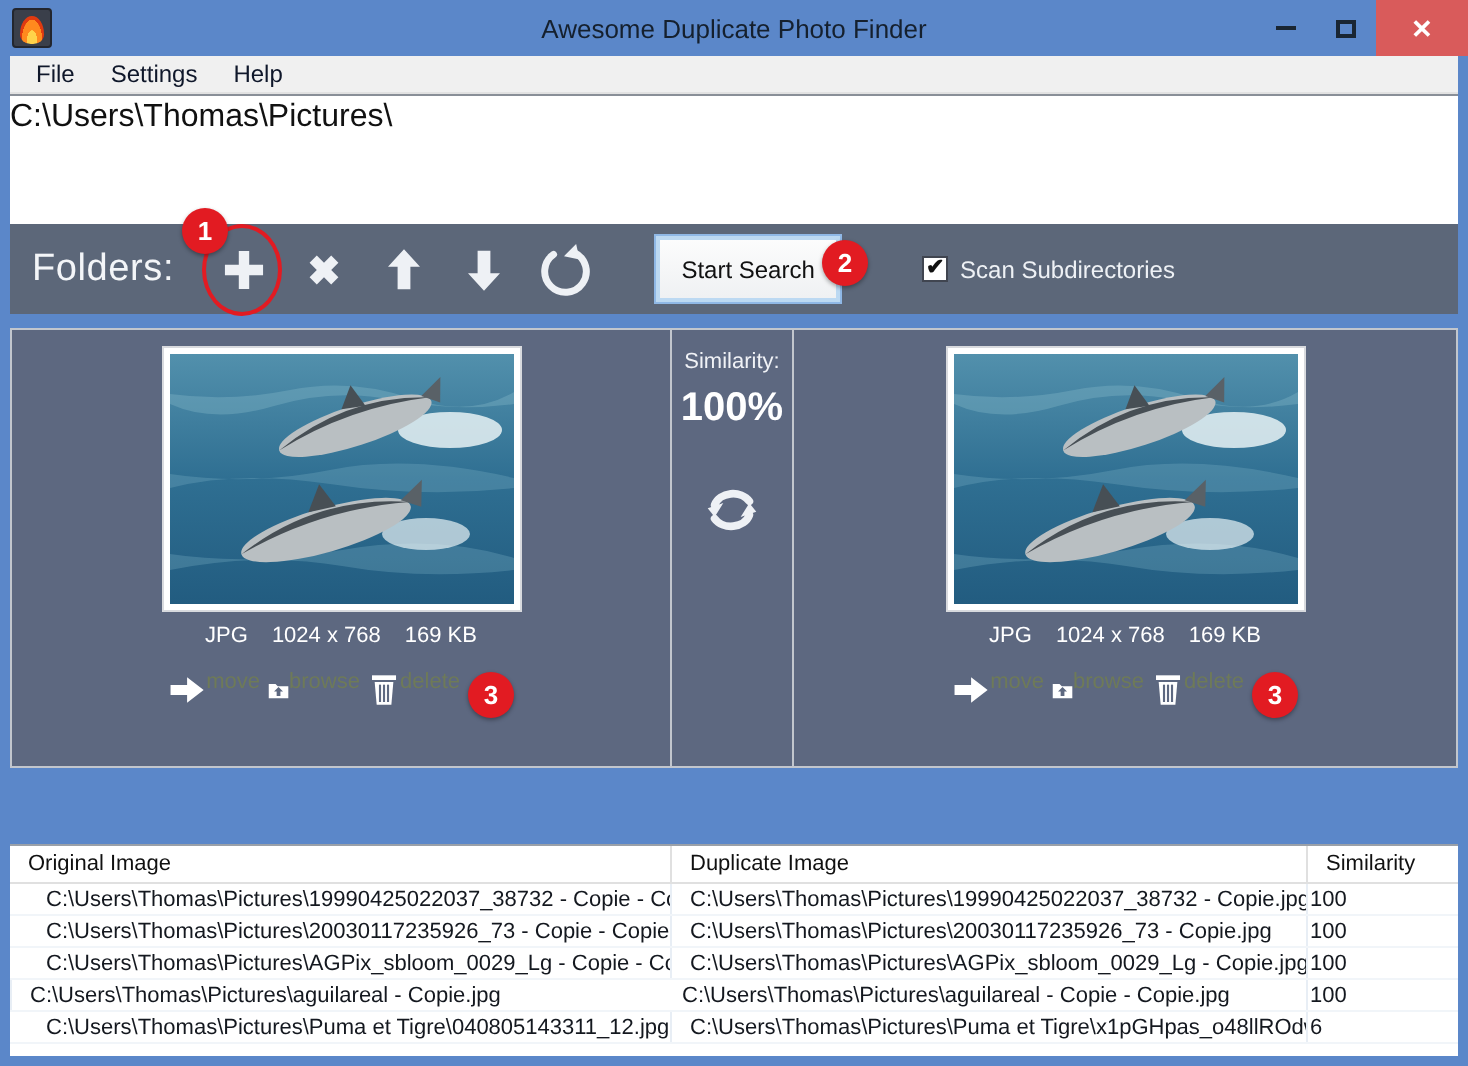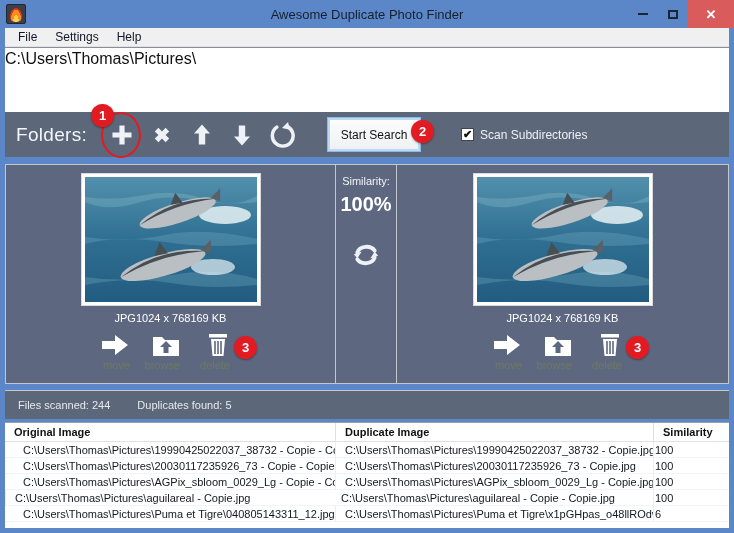--- a/index.html
+++ b/index.html
@@ -98,42 +98,42 @@
   .panel-right { flex:1; }
   .mid-strip {
     width:60px; background:#5d6880; border-top:1px solid #c2c6cd; border-bottom:1px solid #c2c6cd;
     display:flex; flex-direction:column; align-items:center;
   }
   .photo {
     margin-top:9px; width:178px; height:131px; background:#2a6a8e;
     border:3px solid #fff; box-shadow:0 0 0 1px #d8dade;
   }
   .photo svg { display:block; }
-  .photo-info { margin-top:7px; color:#fff; font-size:11px; display:flex; }
+  .photo-info { margin-top:7px; color:#fff; font-size:11px; display:flex; gap:12px; }
   .actions { position:relative; display:flex; margin-top:9px; align-items:flex-start; }
-  .action { display:flex; flex-direction:column; align-items:flex-end; width:46px; }
+  .action { display:flex; flex-direction:row; align-items:flex-start; width:46px; }
   .action + .action { margin-left:4px; }
   .action-label { font-size:11px; color:#6e7a58; margin-top:2px; }
   .sim-label { margin-top:10px; color:#f0f2f6; font-size:11px; }
   .sim-value { margin-top:6px; color:#fff; font-size:20px; font-weight:bold; }
   .swap-btn { margin-top:26px; }
   
   .statusbar {
     position:absolute; top:390px; left:5px; right:5px; height:29px;
     background:#5c6779; display:flex; align-items:center;
     color:#e6e9ee; font-size:11px; padding-left:13px; gap:27px;
     border-top:1px solid #c2c6cd;
   }
   
   .results {
     position:absolute; top:422px; left:5px; right:5px; bottom:5px;
     background:#fff; border-top:1px solid #9aa0a8; font-size:11px;
     overflow:hidden;
   }
-  .thead { display:flex; height:19px; border-bottom:1px solid #e0e0e0;font-weight:bold; }
+  .thead { display:flex; height:19px; border-bottom:1px solid #e0e0e0; }
   .th { display:flex; align-items:center; padding-left:9px; color:#111; }
   .th + .th { border-left:1px solid #e0e0e0; }
   .col-orig { width:330px; }
   .col-dup  { width:318px; }
   .col-sim  { flex:1; }
   .trow { display:flex; height:16px; border-bottom:1px solid #f1f5f9; }
   .td { display:flex; align-items:center; white-space:nowrap; overflow:hidden; color:#14181f; }
   .td.col-orig { padding-left:18px; }
   .td.col-dup  { padding-left:9px; border-left:1px solid #e8eef5; }
   .td.col-sim  { padding-left:1px; border-left:1px solid #e8eef5; }
@@ -348,24 +348,20 @@
                 <line x1="15" y1="8" x2="15" y2="21"></line>
             </g>
           </svg>
           <span class="action-label">delete</span>
         </div>
         <div class="badge badge-3">3</div>
       </div>
     </div>
   </div>
 
-  <div class="statusbar">
-    <span>Files scanned: 244</span>
-    <span>Duplicates found: 5</span>
-  </div>
 
   <div class="results">
     <div class="thead">
       <div class="th col-orig">Original Image</div>
       <div class="th col-dup">Duplicate Image</div>
       <div class="th col-sim">Similarity</div>
     </div>
 
     <div class="trow">
       <div class="td col-orig">C:\Users\Thomas\Pictures\19990425022037_38732 - Copie - Co...</div>

